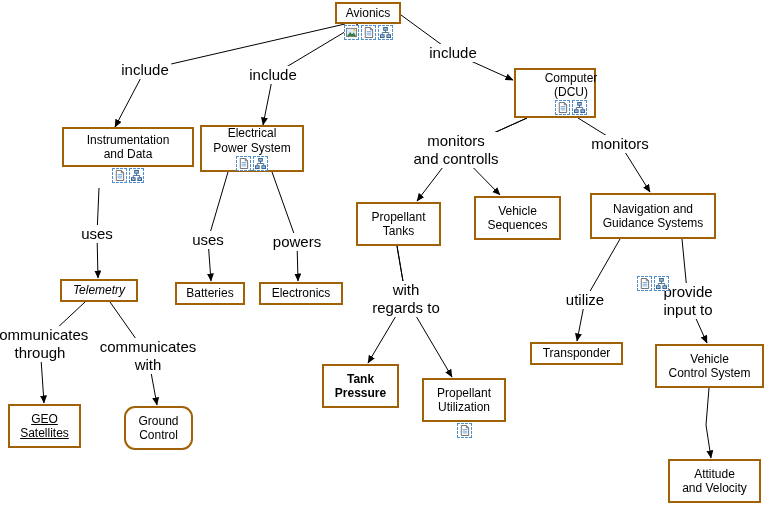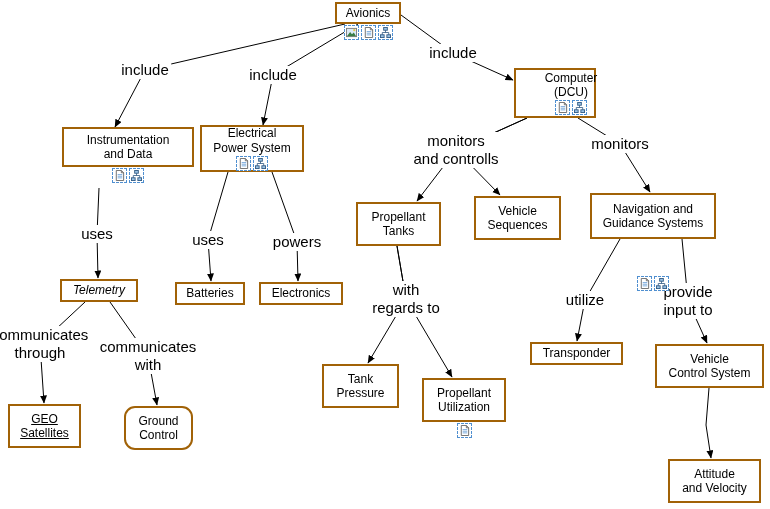--- a/index.html
+++ b/index.html
@@ -226,21 +226,21 @@
         <span class="node-label">GEO
 Satellites</span>
       </div>
     </div>
     <div class="node" style="left: 124px; top: 406px; width: 69px;">
       <div class="node-box" style="width: 69px; height: 44px; border-radius: 11px;">
         <span class="node-label">Ground
 Control</span>
       </div>
     </div>
-    <div class="node" style="left: 322px; top: 364px; width: 77px;">
+    <div class="node" style="left: 322px; top: 364px; width: 77px; font-weight: bold;">
       <div class="node-box" style="width: 77px; height: 44px;">
         <span class="node-label">Tank
 Pressure</span>
       </div>
     </div>
     <div class="node" style="left: 422px; top: 378px; width: 84px;">
       <div class="node-box" style="width: 84px; height: 44px;">
         <span class="node-label">Propellant
 Utilization</span>
       </div>

